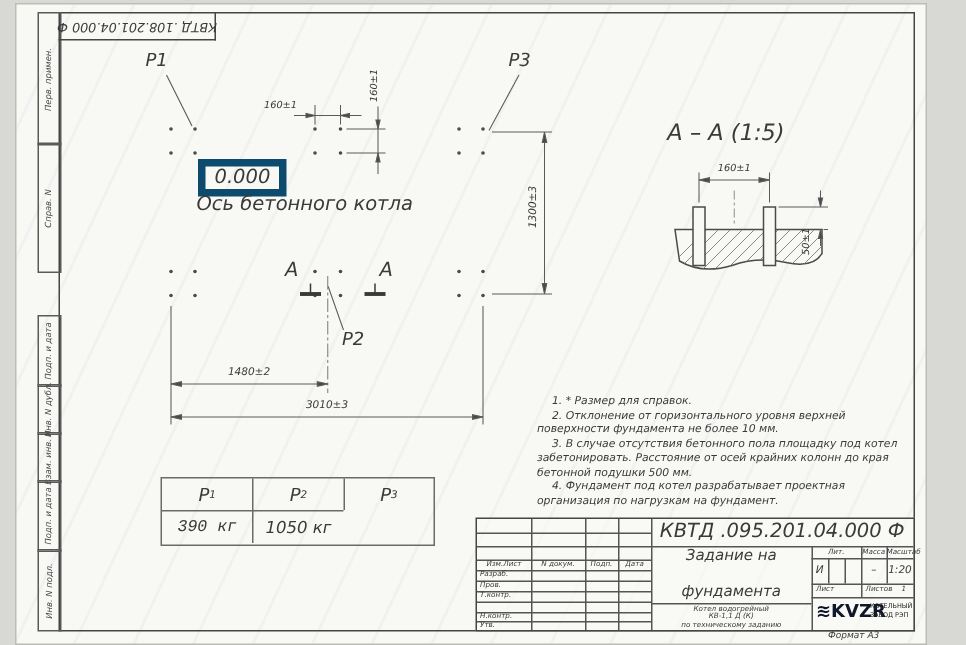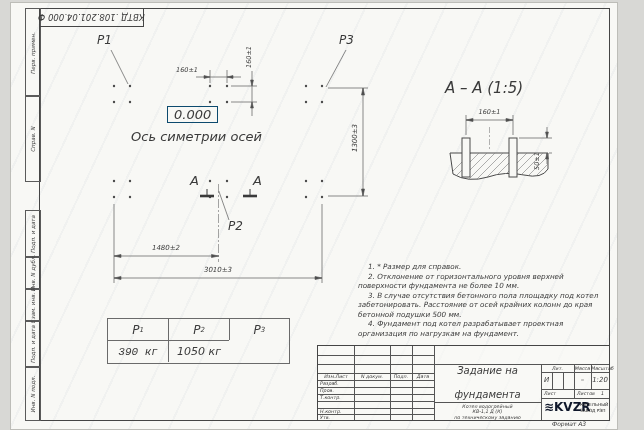--- a/index.html
+++ b/index.html
@@ -14,21 +14,21 @@
   .t{position:absolute;font-style:italic;color:#3a3a3a;white-space:nowrap;}
   .c{text-align:center;}
   .mcell{position:absolute;left:25px;width:14px;border:1px solid #5a5a5a;
          display:flex;align-items:center;justify-content:center;background:transparent;}
   .mcell span{transform:rotate(-90deg);font-size:5.6px;font-style:italic;color:#444;white-space:nowrap;}
   .stamp{position:absolute;left:39px;top:8px;width:104px;height:18px;
          border-right:1.2px solid #454545;border-bottom:1.2px solid #454545;
          display:flex;align-items:center;justify-content:center;}
   .stamp div{transform:rotate(180deg);font-size:8.5px;font-style:italic;color:#3a3a3a;white-space:nowrap;}
   svg{position:absolute;left:0;top:0;}
-  .box{border:1px solid #0c4a6e;padding:0 6px;margin-left:35px;}
+  .box{border:5px solid #0c4a6e;padding:0 6px;}
   .loads-table{position:absolute;left:107px;top:318px;width:181px;height:44px;
          display:grid;grid-template-columns:1fr 1fr 1fr;grid-template-rows:21px 22px;
          border:1px solid #6a6a6a;}
   .loads-table>div{border-left:1px solid #6a6a6a;border-top:1px solid #6a6a6a;
          display:flex;align-items:center;justify-content:center;
          font-style:italic;color:#3a3a3a;}
   .loads-table>div:nth-child(1),.loads-table>div:nth-child(4){border-left:none;}
   .loads-table>div:nth-child(-n+3){border-top:none;}
   .notes{position:absolute;left:358px;top:262px;width:252px;font-size:7.2px;
          line-height:1.32;font-style:italic;color:#3a3a3a;}
@@ -181,21 +181,21 @@
       <polygon points="547,138 545.6,132 548.4,132"></polygon>
         <polygon points="547,153 545.6,159 548.4,159"></polygon>
     </g>
   </g>
 </svg>
 
 <div class="t" style="left:97px;top:33px;font-size:12px;">P1</div>
 <div class="t" style="left:339px;top:33px;font-size:12px;">P3</div>
 <div class="t" style="left:228px;top:219px;font-size:12px;">P2</div>
 <div class="t box" style="left:132px;top:106px;font-size:13px;">0.000</div>
-<div class="t" style="left:131px;top:129px;font-size:13px;">Ось симетрии осей</div>
+<div class="t" style="left:131px;top:129px;font-size:13px;">Ось бетонного котла</div>
 <div class="t" style="left:190px;top:173px;font-size:13px;">А</div>
 <div class="t" style="left:253px;top:173px;font-size:13px;">А</div>
 <div class="t c" style="left:170px;top:66px;width:34px;font-size:6.5px;">160±1</div>
 <div class="t c" style="left:234px;top:53px;width:30px;font-size:6.5px;transform:rotate(-90deg);">160±1</div>
 <div class="t c" style="left:136px;top:244px;width:60px;font-size:7px;">1480±2</div>
 <div class="t c" style="left:188px;top:266px;width:60px;font-size:7px;">3010±3</div>
 <div class="t c" style="left:336px;top:134px;width:38px;font-size:7px;transform:rotate(-90deg);">1300±3</div>
 
 <div class="t c" style="left:414px;top:79px;width:140px;font-size:15px;">А – А (1:5)</div>
 <div class="t c" style="left:467px;top:108px;width:45px;font-size:6.5px;">160±1</div>
@@ -242,20 +242,21 @@
   <div class="hl" style="top:41px;left:0;width:116px;"></div>
   <div class="hl" style="top:48px;left:0;width:116px;"></div>
   <div class="hl" style="top:55px;left:0;width:116px;"></div>
   <div class="hl" style="top:62px;left:0;width:116px;"></div>
   <div class="hl" style="top:68px;left:0;width:116px;"></div>
   <div class="hl" style="top:26px;left:223px;width:68px;"></div>
   <div class="hl" style="top:43px;left:223px;width:68px;"></div>
   <div class="hl" style="top:52px;left:223px;width:68px;"></div>
   <div class="hl" style="top:56px;left:116px;width:107px;"></div>
 
+  <div class="t c" style="left:116px;top:1px;width:175px;font-size:13px;">КВТД .095.201.04.000  Ф</div>
 
   <div class="lbl c" style="left:0;top:28px;width:36px;">Изм.Лист</div>
   <div class="lbl c" style="left:36px;top:28px;width:36px;">N докум.</div>
   <div class="lbl c" style="left:72px;top:28px;width:22px;">Подп.</div>
   <div class="lbl c" style="left:94px;top:28px;width:22px;">Дата</div>
 
   <div class="lbl" style="left:2px;top:35px;">Разраб.</div>
   <div class="lbl" style="left:2px;top:42px;">Пров.</div>
   <div class="lbl" style="left:2px;top:49px;">Т.контр.</div>
   <div class="lbl" style="left:2px;top:56px;"></div>

